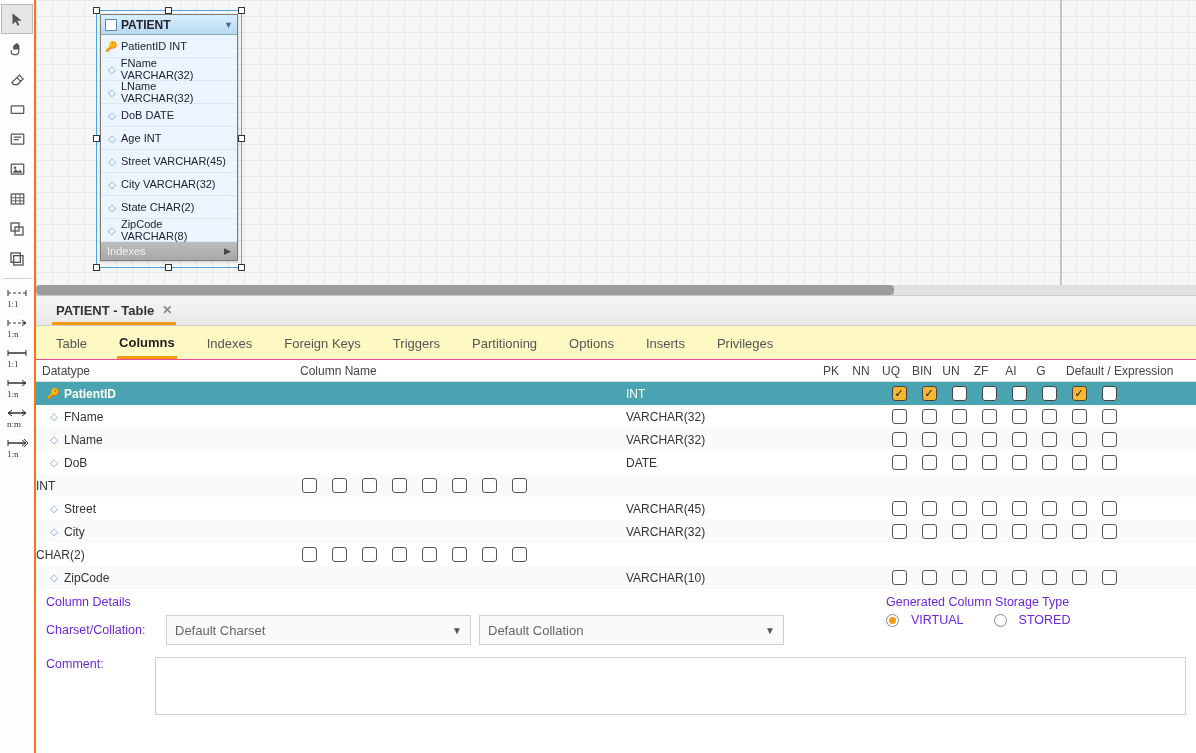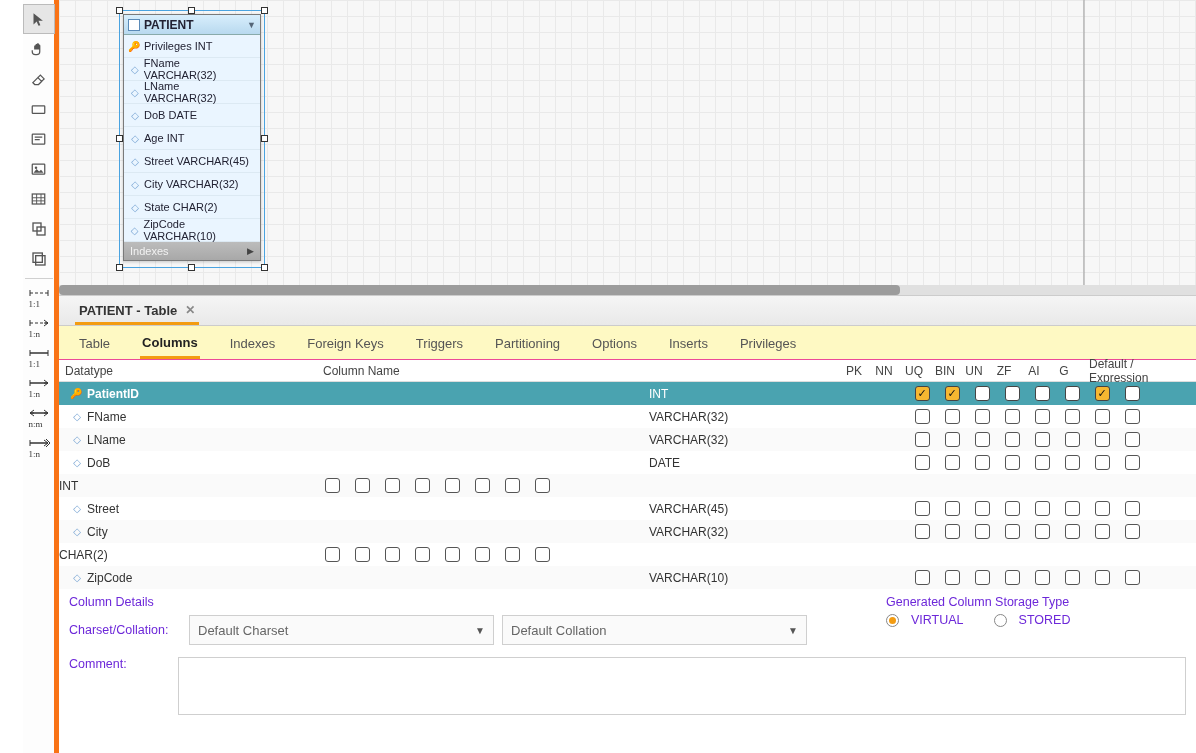--- a/index.html
+++ b/index.html
@@ -10,27 +10,26 @@
     background: #fff;
     width: 1196px;
     height: 753px;
     overflow: hidden;
     display: flex;
   }
   
   .left-toolbar {
     width: 36px;
     background: #fdfdfd;
-    border-right: 5px solid #f97316;
+    border-right: 2px solid #f97316;
     display: flex;
     flex-direction: column;
     align-items: center;
     padding-top: 4px;
     flex-shrink: 0;
-    margin-left: 23px;
   }
   .tool-btn {
     width: 32px;
     height: 30px;
     display: flex;
     align-items: center;
     justify-content: center;
     cursor: pointer;
     color: #555;
   }
@@ -469,21 +468,21 @@
 
       <div class="entity">
         <div class="entity-title">
           <span class="ico"></span>
           <span>PATIENT</span>
           <span class="exp">▼</span>
         </div>
         <div id="entity-cols">
             <div class="entity-col">
               <span class="kico key-icon"></span>
-              <span>Privileges INT</span>
+              <span>PatientID INT</span>
             </div>
             <div class="entity-col">
               <span class="kico diamond"></span>
               <span>FName VARCHAR(32)</span>
             </div>
             <div class="entity-col">
               <span class="kico diamond"></span>
               <span>LName VARCHAR(32)</span>
             </div>
             <div class="entity-col">
@@ -501,21 +500,21 @@
             <div class="entity-col">
               <span class="kico diamond"></span>
               <span>City VARCHAR(32)</span>
             </div>
             <div class="entity-col">
               <span class="kico diamond"></span>
               <span>State CHAR(2)</span>
             </div>
             <div class="entity-col">
               <span class="kico diamond"></span>
-              <span>ZipCode VARCHAR(10)</span>
+              <span>ZipCode VARCHAR(8)</span>
             </div>
           </div>
         <div class="entity-footer">
           <span>Indexes</span>
           <span class="arrow">▶</span>
         </div>
       </div>
     </div>
     <div class="hscroll">
       <div class="hscroll-thumb" style="width:74%;"></div>

